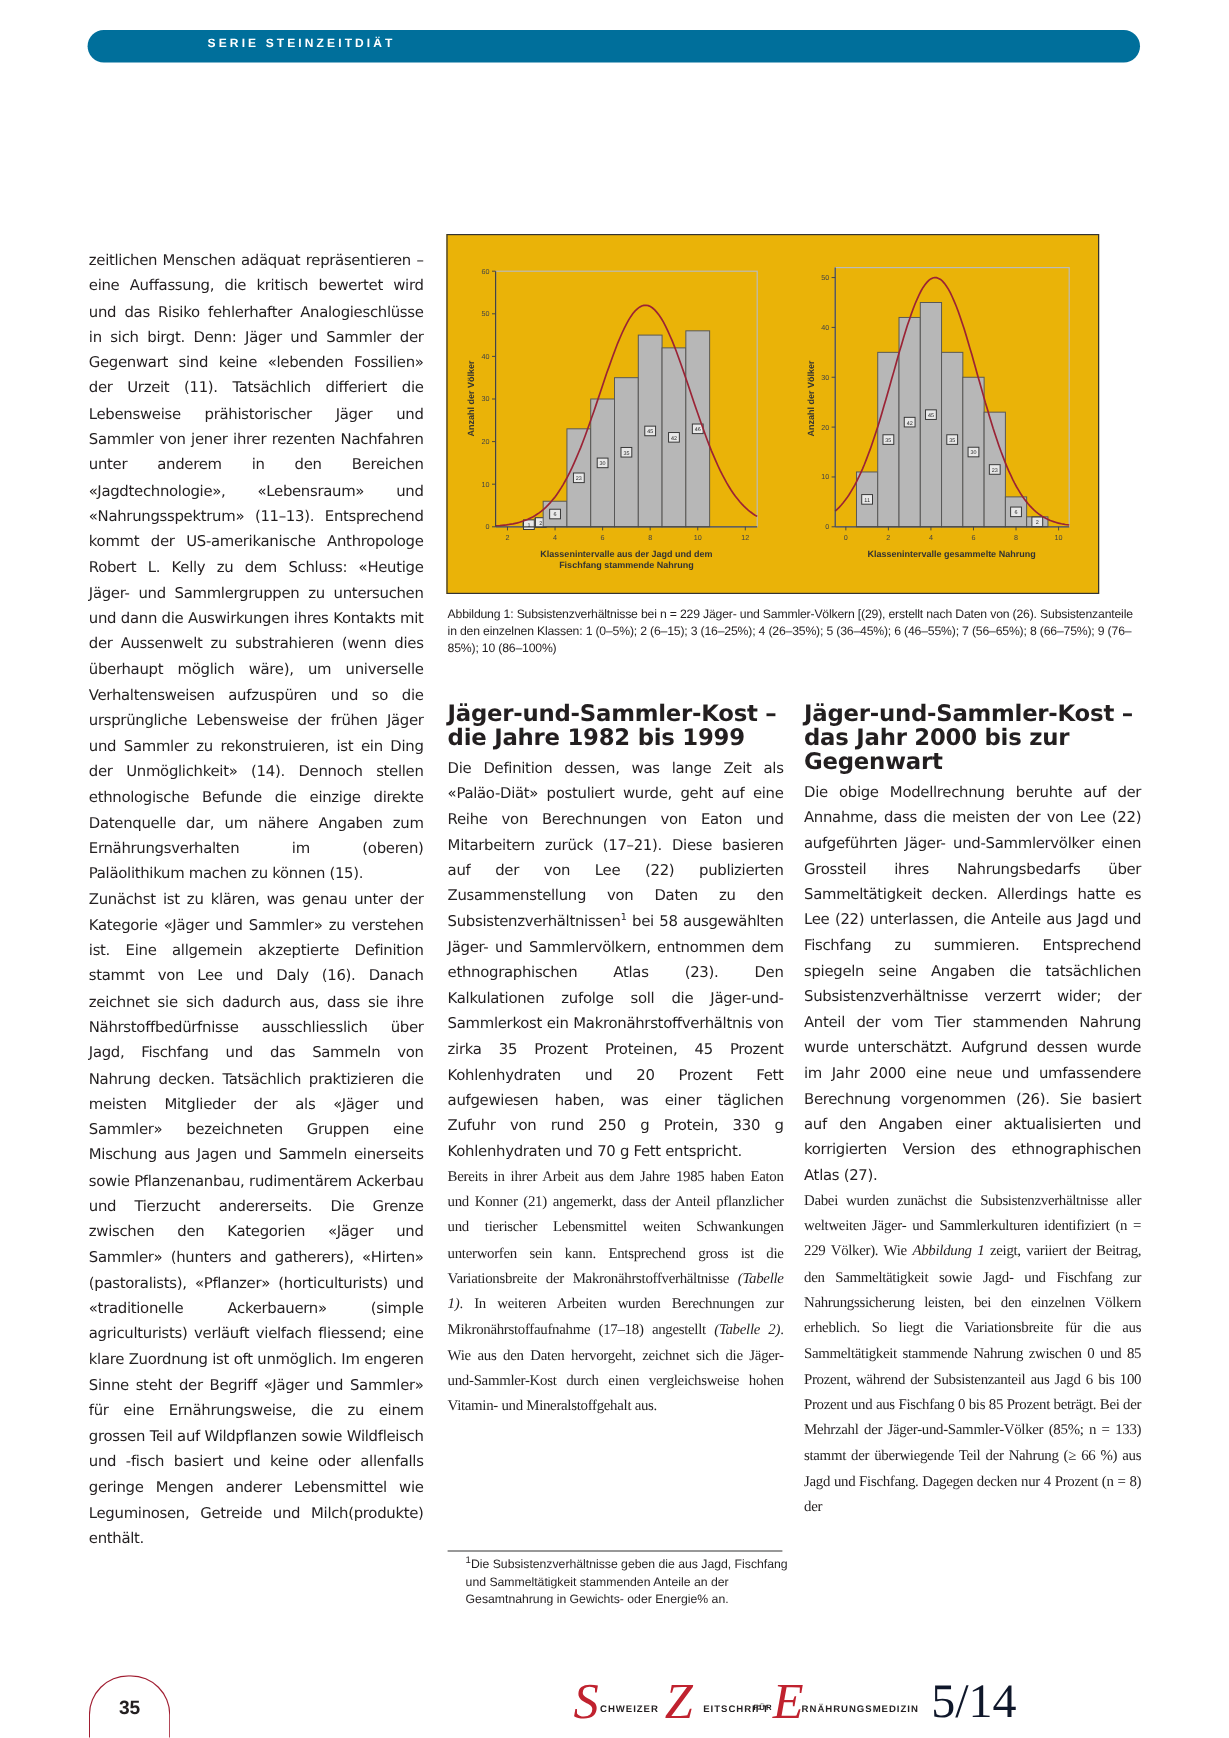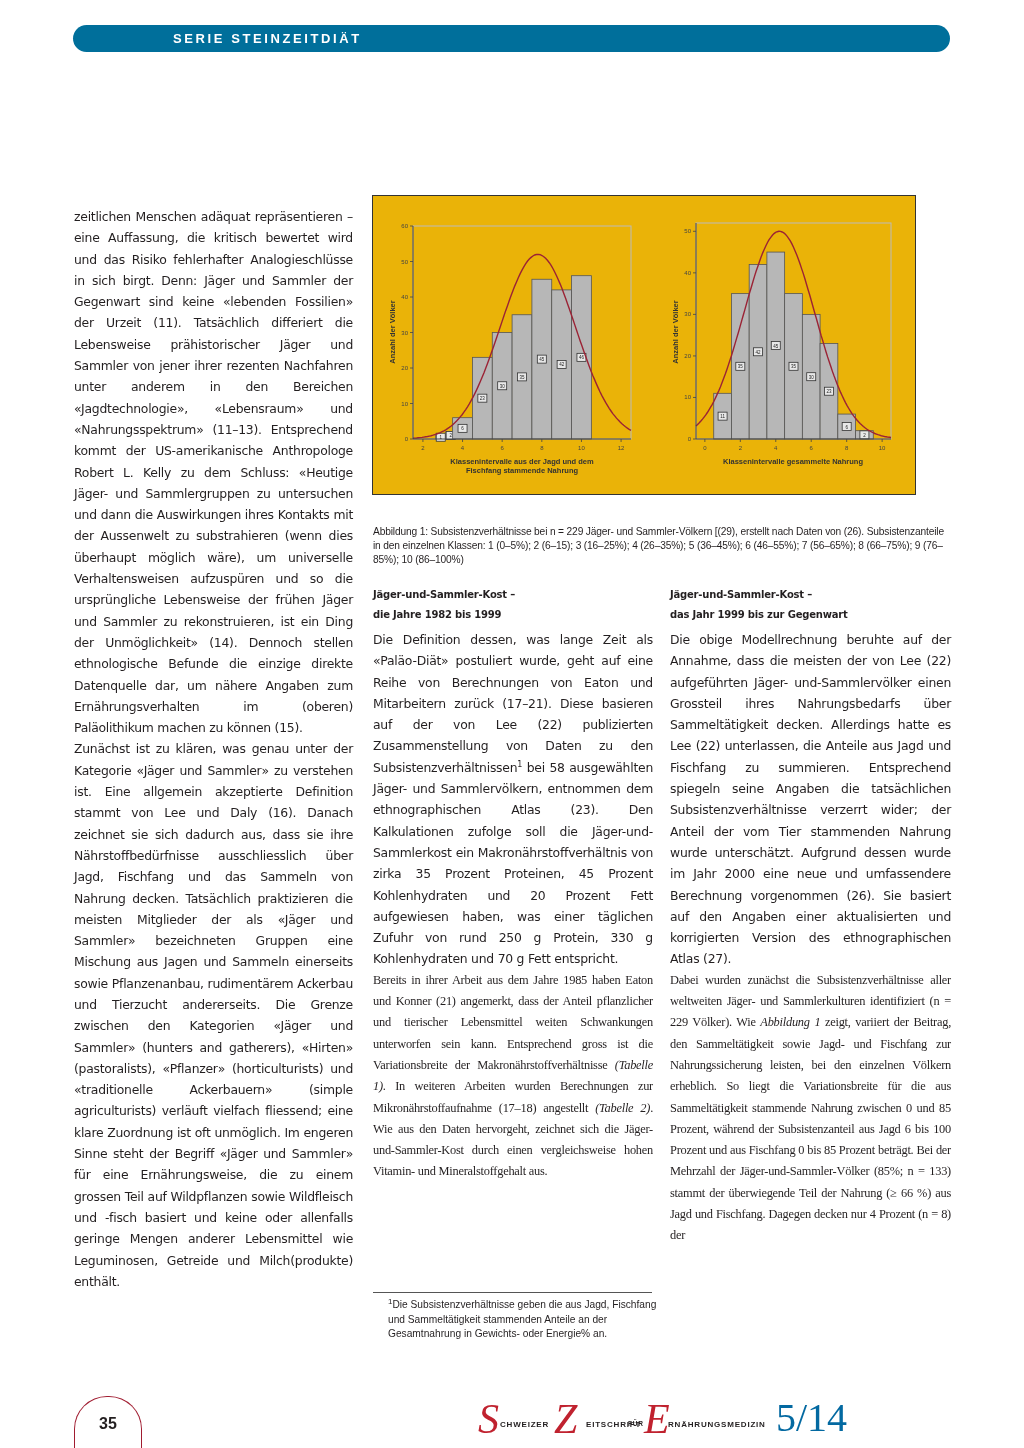--- a/index.html
+++ b/index.html
@@ -1,37 +1,37 @@
 <!DOCTYPE html>
 <html><head>
 <meta charset="utf-8">
 <style>
   html, body { margin:0; padding:0; background:#fff; }
   body { width:1024px; height:1448px; position:relative; overflow:hidden; font-family:"DejaVu Sans", sans-serif; color:#231f20; }
   .header-bar { position:absolute; left:73px; top:25px; width:877px; height:27px; background:#006f9b; border-radius:14px; }
-  .header-bar span { position:absolute; left:100px; top:6px; color:#fff; font-family:"Liberation Sans", sans-serif; font-weight:bold; font-size:13px; letter-spacing:2.6px; }
+  .header-bar span { position:absolute; left:100px; top:6px; color:#fff; font-family:"Liberation Sans", sans-serif; font-weight:bold; font-size:10px; letter-spacing:2.6px; }
   .col { position:absolute; font-family:"DejaVu Sans", sans-serif; font-size:12.4px; line-height:21.3px; text-align:justify; letter-spacing:-0.25px; }
   .col p { margin:0; }
   .col1 { left:74px; top:206px; width:279px; }
   .col2 { left:373px; top:585px; width:280px; }
   .col3 { left:670px; top:585px; width:281px; }
-  h3 { margin:0 0 4px 0; font-family:"DejaVu Sans", sans-serif; font-weight:bold; font-size:10px; line-height:20px; letter-spacing:-0.2px; text-align:left; }
+  h3 { margin:0 0 4px 0; font-family:"DejaVu Sans", sans-serif; font-weight:bold; font-size:19px; line-height:20px; letter-spacing:-0.2px; text-align:left; }
   .col2 p + p, .col3 p + p { margin-top:0;font-family:Liberation Serif, serif; }
   em { font-style:italic; }
   sup { font-size:8px; line-height:0; }
   .figure-box { position:absolute; left:372px; top:195px; width:542px; height:298px; border:1px solid #333; background:#eab308; }
-  .caption { position:absolute; left:373px; top:506px; width:580px; font-family:"Liberation Sans", sans-serif; font-size:10.2px; line-height:14px; color:#231f20; letter-spacing:-0.15px;margin-top:19px; }
+  .caption { position:absolute; left:373px; top:506px; width:580px; font-family:"Liberation Sans", sans-serif; font-size:10.2px; line-height:14px; color:#231f20; letter-spacing:-0.15px; }
   .footnote-rule { position:absolute; left:373px; top:1292px; width:279px; height:1px; background:#555; }
   .footnote { position:absolute; left:388px; top:1298px; width:282px; font-family:"Liberation Sans", sans-serif; font-size:10.2px; line-height:14.5px; }
   .page-num { position:absolute; left:74px; top:1396px; width:66px; height:60px; border:1.5px solid #a01c30; border-bottom:none; border-radius:33px 33px 0 0; }
   .page-num span { position:absolute; left:0; right:0; top:18px; text-align:center; font-family:"Liberation Sans", sans-serif; font-weight:bold; font-size:16px; color:#231f20; }
   .journal { position:absolute; left:478px; top:1396px; height:50px; width:400px; color:#c0222f; }
   .journal .big { position:absolute; font-family:"Liberation Serif", serif; font-style:italic; font-size:42px; line-height:42px; color:#c0222f; }
   .journal .small { position:absolute; top:24px; font-family:"Liberation Sans", sans-serif; font-weight:bold; font-size:8px; letter-spacing:0.8px; color:#231f20; }
-  .journal .issue { position:absolute; left:298px; top:0px; font-family:"Liberation Serif", serif; font-size:40px; line-height:44px; color:#0369a1; }
+  .journal .issue { position:absolute; left:298px; top:0px; font-family:"Liberation Serif", serif; font-size:40px; line-height:44px; color:#0f172a; }
   svg text { font-family:"Liberation Sans", sans-serif; }
 </style>
 </head>
 <body>
 
 <div class="header-bar">
   <span>SERIE STEINZEITDIÄT</span>
 </div>
 
 <div class="col col1">
@@ -185,21 +185,21 @@
   <p><span>Die Definition dessen, was lange Zeit als «Paläo-Diät» postuliert wurde, geht auf eine Reihe von Berechnungen von Eaton und Mitarbeitern zurück (17–21). Diese basieren auf der von Lee (22) publizierten Zusammenstellung von Daten zu den Subsistenzverhältnissen</span><sup>1</sup><span> bei 58 ausgewählten Jäger- und Sammlervölkern, entnommen dem ethnographischen Atlas (23). Den Kalkulationen zufolge soll die Jäger-und-Sammlerkost ein Makronährstoffverhältnis von zirka 35 Prozent Proteinen, 45 Prozent Kohlenhydraten und 20 Prozent Fett aufgewiesen haben, was einer täglichen Zufuhr von rund 250 g Protein, 330 g Kohlenhydraten und 70 g Fett entspricht.</span></p>
   <p><span>Bereits in ihrer Arbeit aus dem Jahre 1985 haben Eaton und Konner (21) angemerkt, dass der Anteil pflanzlicher und tierischer Lebensmittel weiten Schwankungen unterworfen sein kann. Entsprechend gross ist die Variationsbreite der Makronährstoffverhältnisse </span><em>(Tabelle 1)</em><span>. In weiteren Arbeiten wurden Berechnungen zur Mikronährstoffaufnahme (17–18) angestellt </span><em>(Tabelle 2)</em><span>. Wie aus den Daten hervorgeht, zeichnet sich die Jäger-und-Sammler-Kost durch einen vergleichsweise hohen Vitamin- und Mineralstoffgehalt aus.</span></p>
 </div>
 
 <div class="footnote-rule"></div>
 <div class="footnote"><sup>1</sup><span>Die Subsistenzverhältnisse geben die aus Jagd, Fischfang und Sammeltätigkeit stammenden Anteile an der Gesamtnahrung in Gewichts- oder Energie% an.</span></div>
 
 <div class="col col3">
   <h3>
     <span>Jäger-und-Sammler-Kost –</span><br>
-    <span>das Jahr 1999 bis zur Gegenwart</span>
+    <span>das Jahr 2000 bis zur Gegenwart</span>
   </h3>
   <p>Die obige Modellrechnung beruhte auf der Annahme, dass die meisten der von Lee (22) aufgeführten Jäger- und-Sammlervölker einen Grossteil ihres Nahrungsbedarfs über Sammeltätigkeit decken. Allerdings hatte es Lee (22) unterlassen, die Anteile aus Jagd und Fischfang zu summieren. Entsprechend spiegeln seine Angaben die tatsächlichen Subsistenzverhältnisse verzerrt wider; der Anteil der vom Tier stammenden Nahrung wurde unterschätzt. Aufgrund dessen wurde im Jahr 2000 eine neue und umfassendere Berechnung vorgenommen (26). Sie basiert auf den Angaben einer aktualisierten und korrigierten Version des ethnographischen Atlas (27).</p>
   <p><span>Dabei wurden zunächst die Subsistenzverhältnisse aller weltweiten Jäger- und Sammlerkulturen identifiziert (n = 229 Völker). Wie </span><em>Abbildung 1</em><span> zeigt, variiert der Beitrag, den Sammeltätigkeit sowie Jagd- und Fischfang zur Nahrungssicherung leisten, bei den einzelnen Völkern erheblich. So liegt die Variationsbreite für die aus Sammeltätigkeit stammende Nahrung zwischen 0 und 85 Prozent, während der Subsistenzanteil aus Jagd 6 bis 100 Prozent und aus Fischfang 0 bis 85 Prozent beträgt. Bei der Mehrzahl der Jäger-und-Sammler-Völker (85%; n = 133) stammt der überwiegende Teil der Nahrung (≥ 66 %) aus Jagd und Fischfang. Dagegen decken nur 4 Prozent (n = 8) der</span></p>
 </div>
 
 <div class="page-num">
   <span>35</span>
 </div>
 
 <div class="journal">

